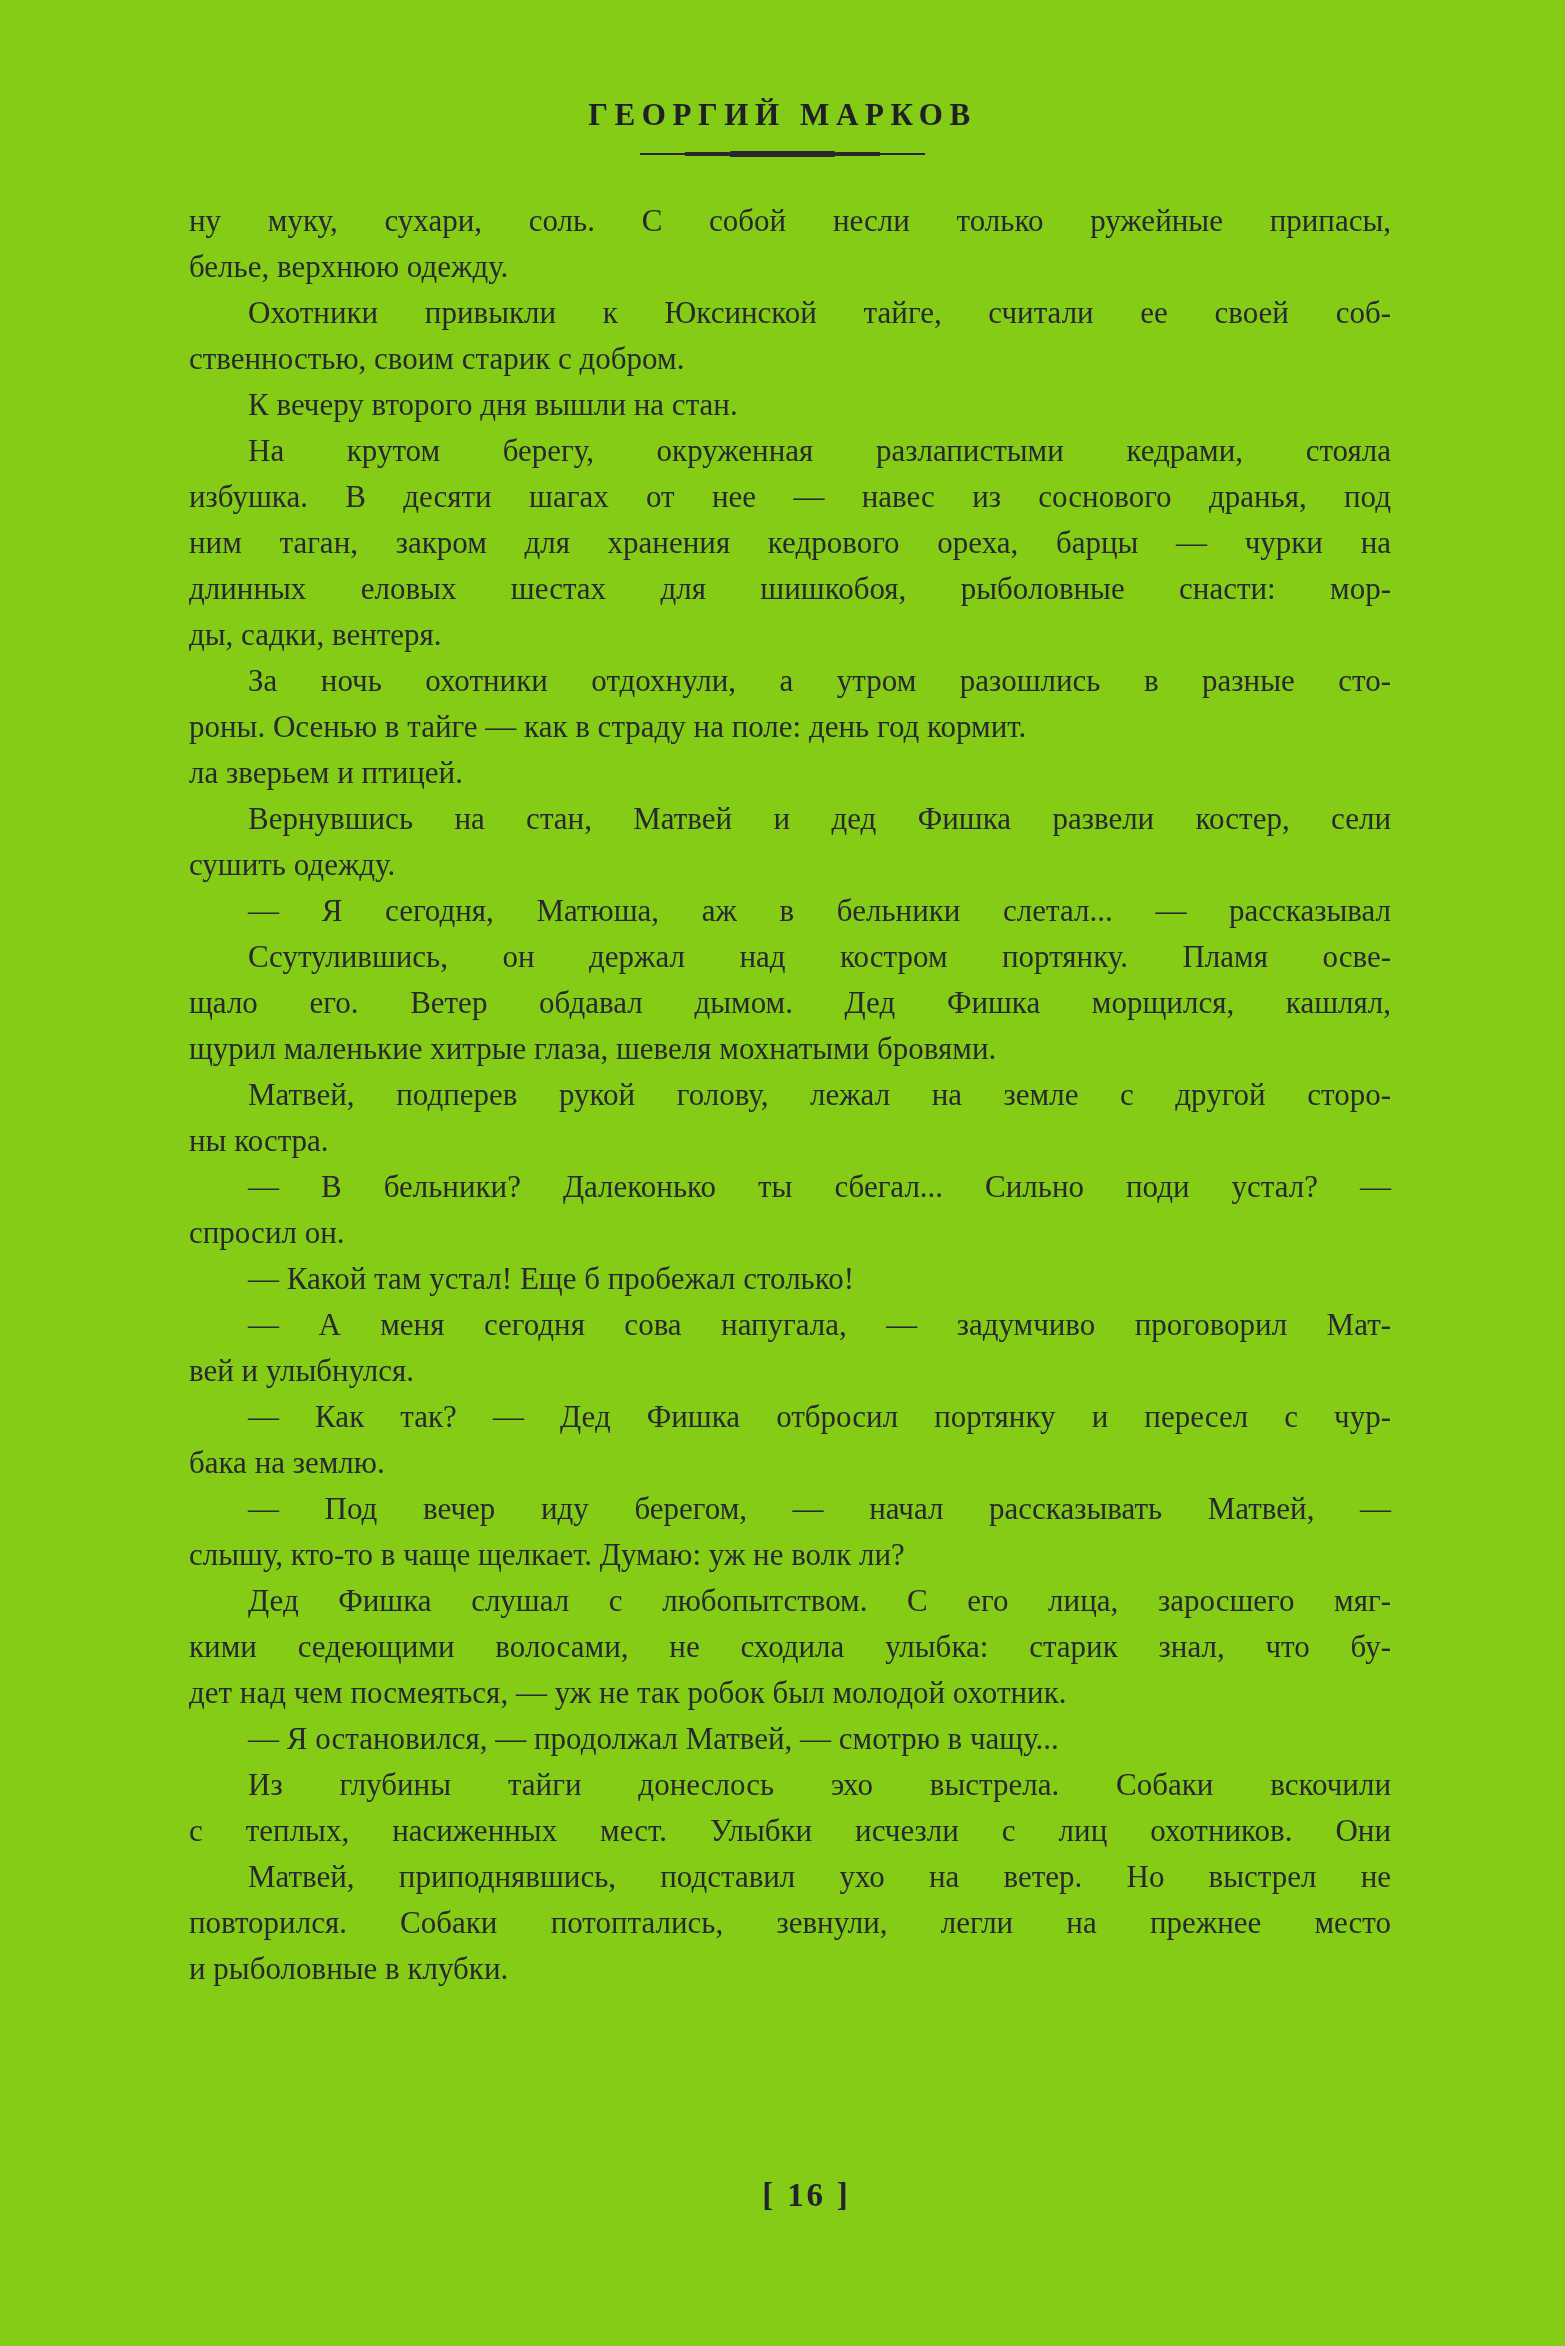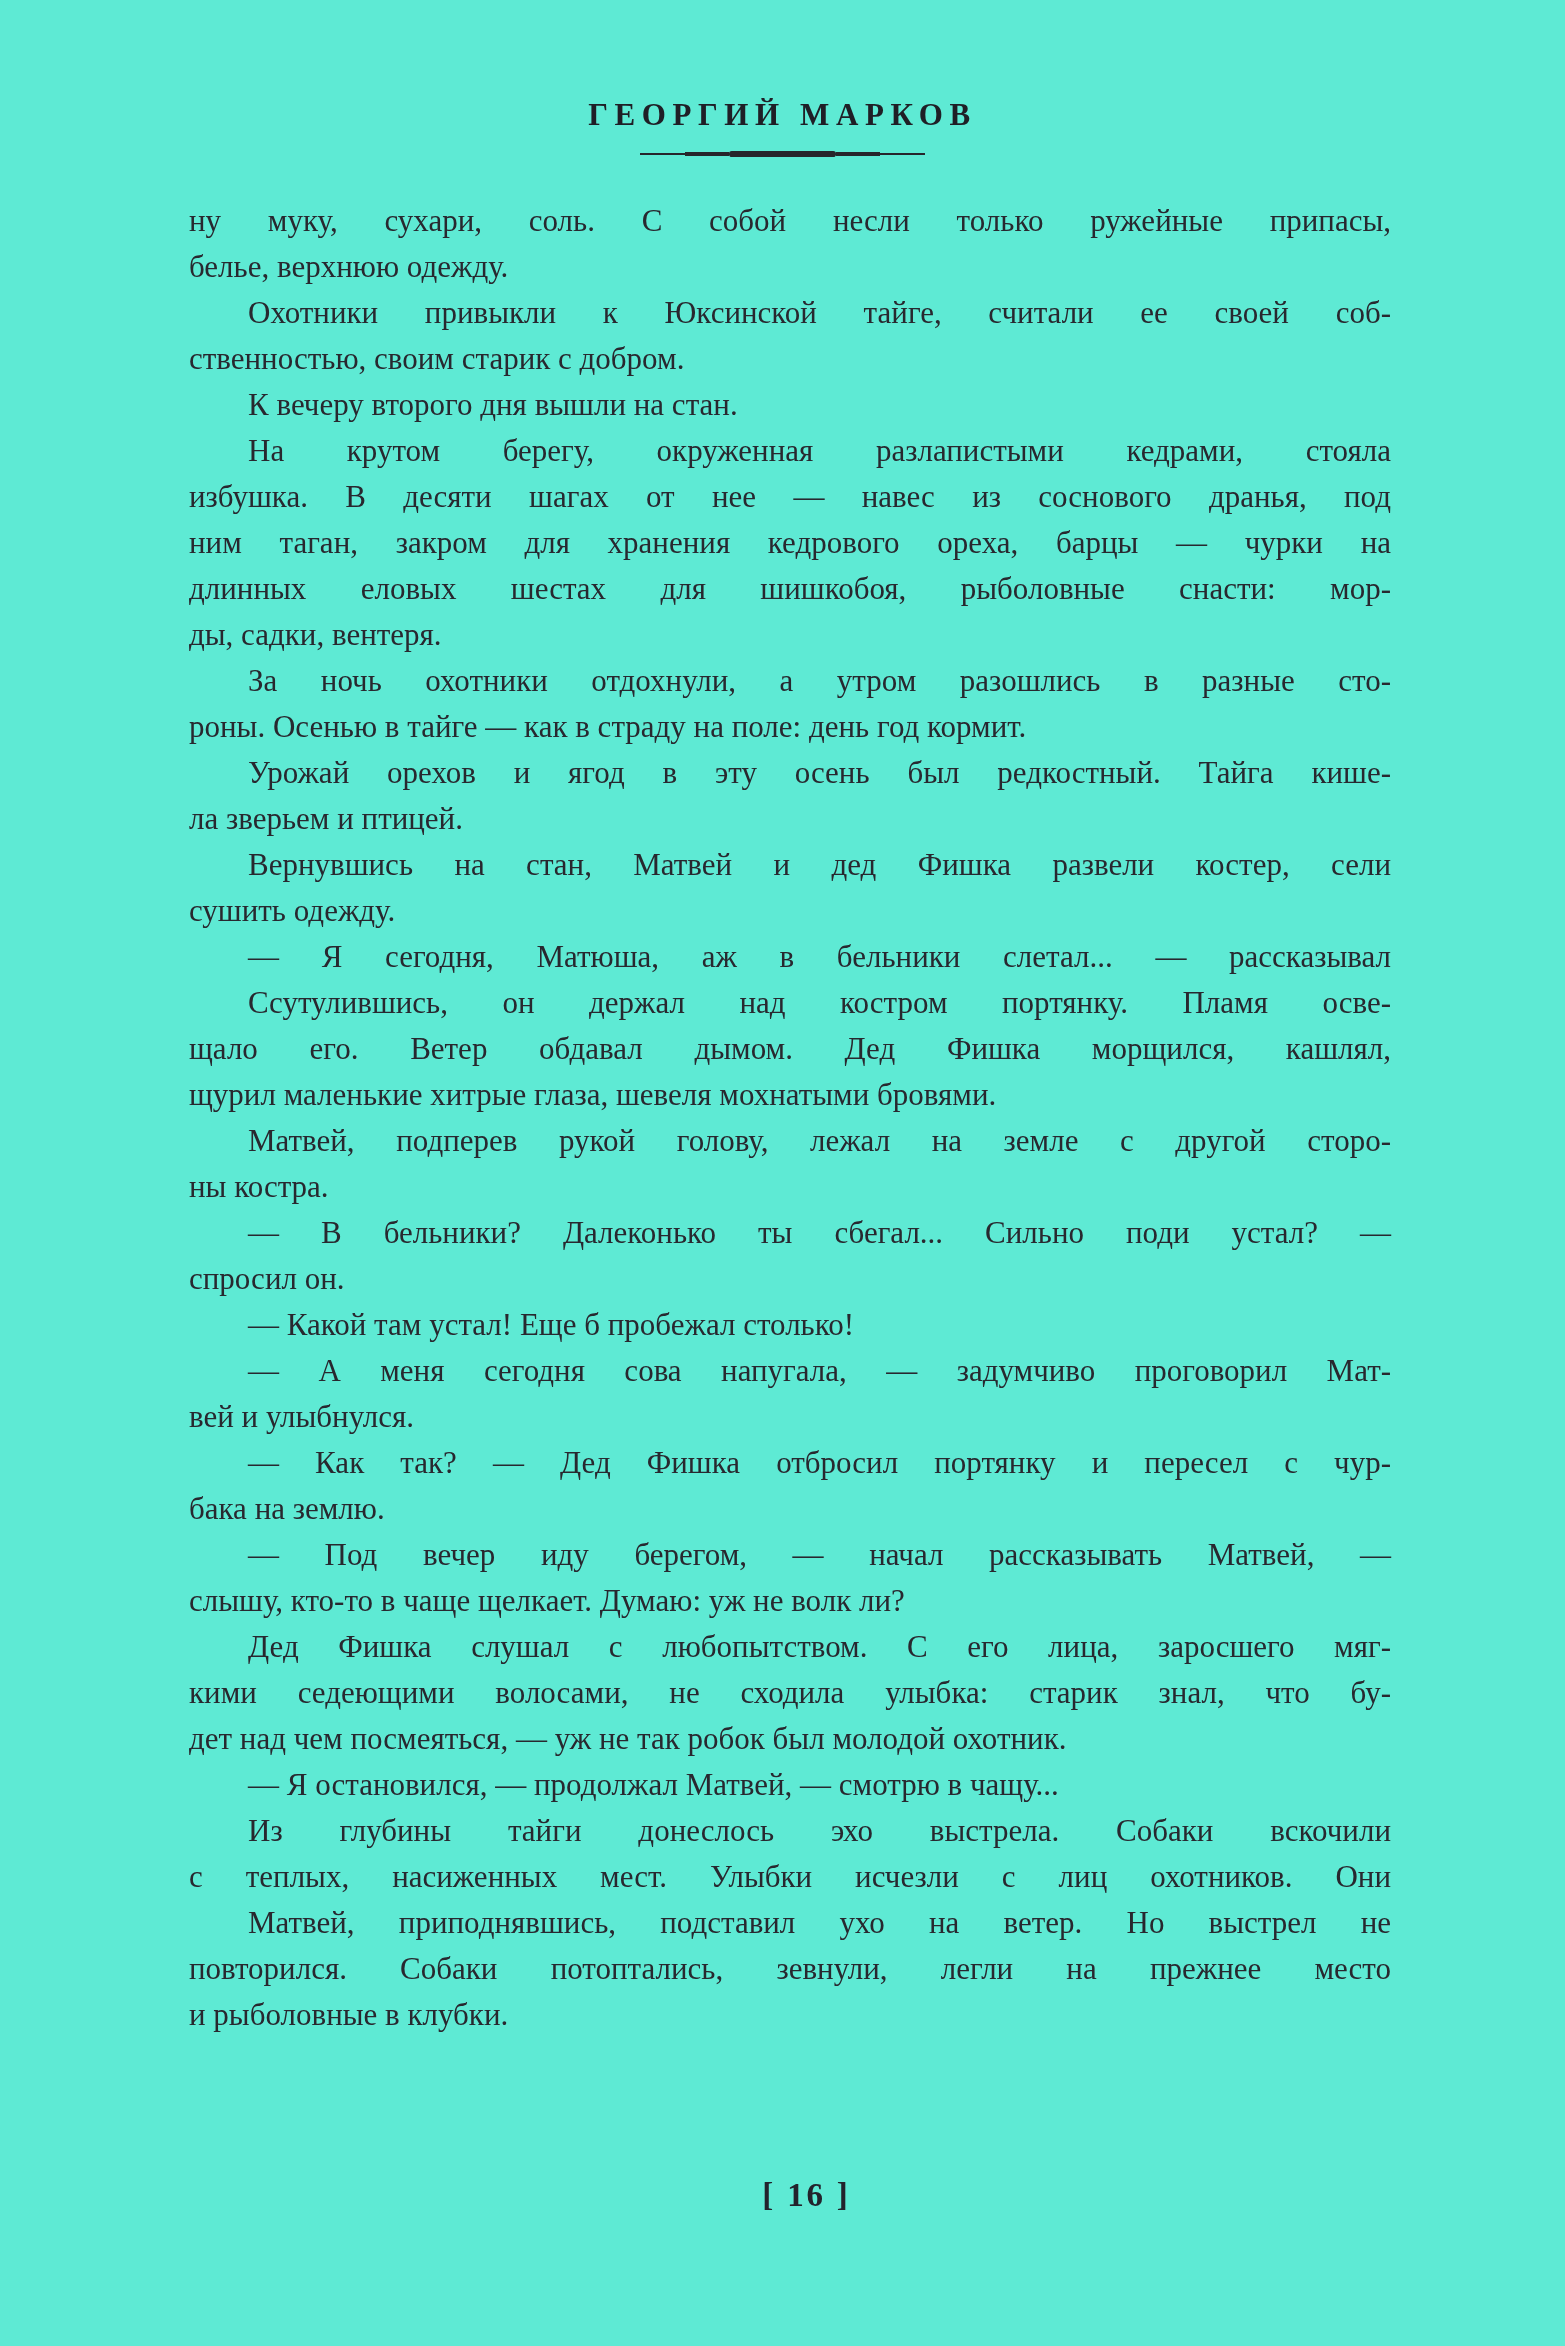--- a/index.html
+++ b/index.html
@@ -4,21 +4,21 @@
 <style>
   html, body {
     margin: 0;
     padding: 0;
     background: #ffffff;
   }
   .page {
     position: relative;
     width: 1565px;
     height: 2347px;
-    background: #5eead4;
+    background: #84cc16;
     font-family: "Liberation Serif", "DejaVu Serif", serif;
     color: #27272e;
     overflow: hidden;
   }
   .running-head {
     position: absolute;
     top: 97px;
     left: 0;
     width: 100%;
     text-align: center;
@@ -89,21 +89,20 @@
       <div class="line in j">Охотники привыкли к Юксинской тайге, считали ее своей соб-</div>
       <div class="line">ственностью, своим старик с добром.</div>
       <div class="line in">К вечеру второго дня вышли на стан.</div>
       <div class="line in j">На крутом берегу, окруженная разлапистыми кедрами, стояла</div>
       <div class="line j">избушка. В десяти шагах от нее — навес из соснового дранья, под</div>
       <div class="line j">ним таган, закром для хранения кедрового ореха, барцы — чурки на</div>
       <div class="line j">длинных еловых шестах для шишкобоя, рыболовные снасти: мор-</div>
       <div class="line">ды, садки, вентеря.</div>
       <div class="line in j">За ночь охотники отдохнули, а утром разошлись в разные сто-</div>
       <div class="line">роны. Осенью в тайге — как в страду на поле: день год кормит.</div>
-      <div class="line in j">Урожай орехов и ягод в эту осень был редкостный. Тайга кише-</div>
       <div class="line">ла зверьем и птицей.</div>
       <div class="line in j">Вернувшись на стан, Матвей и дед Фишка развели костер, сели</div>
       <div class="line">сушить одежду.</div>
       <div class="line in j">— Я сегодня, Матюша, аж в бельники слетал... — рассказывал</div>
       <div class="line in j">Ссутулившись, он держал над костром портянку. Пламя осве-</div>
       <div class="line j">щало его. Ветер обдавал дымом. Дед Фишка морщился, кашлял,</div>
       <div class="line">щурил маленькие хитрые глаза, шевеля мохнатыми бровями.</div>
       <div class="line in j">Матвей, подперев рукой голову, лежал на земле с другой сторо-</div>
       <div class="line">ны костра.</div>
       <div class="line in j">— В бельники? Далеконько ты сбегал... Сильно поди устал? —</div>

